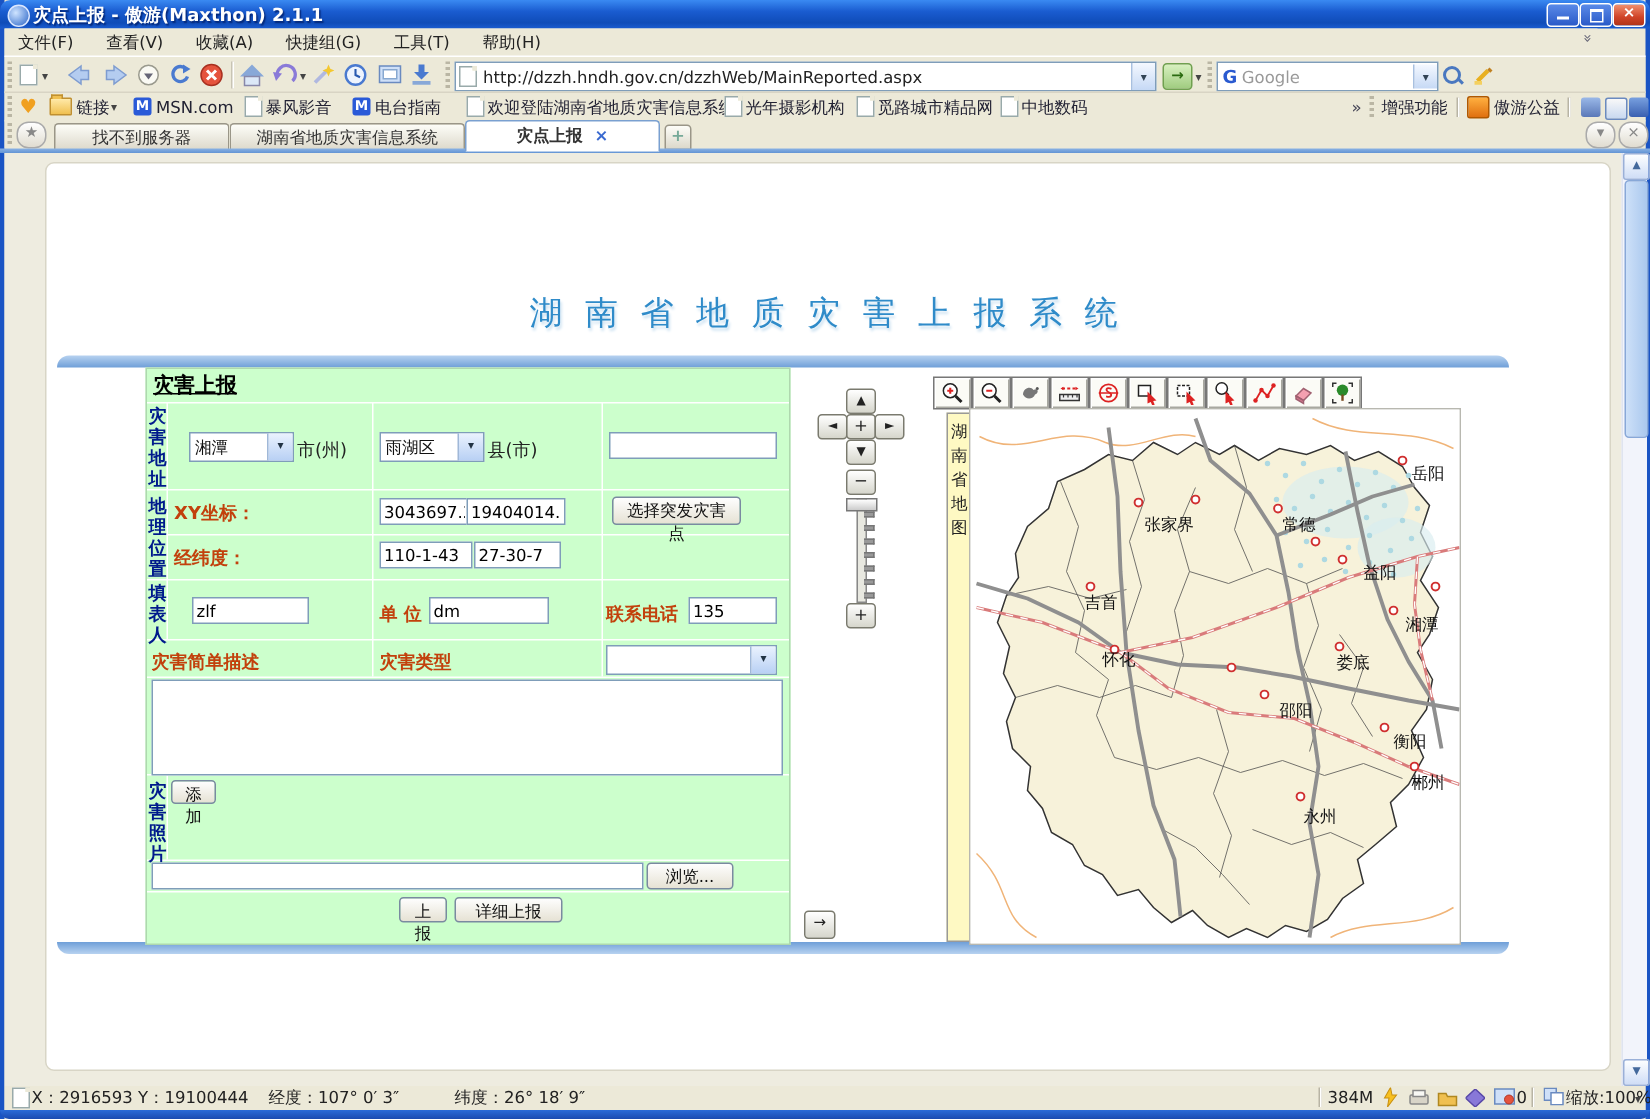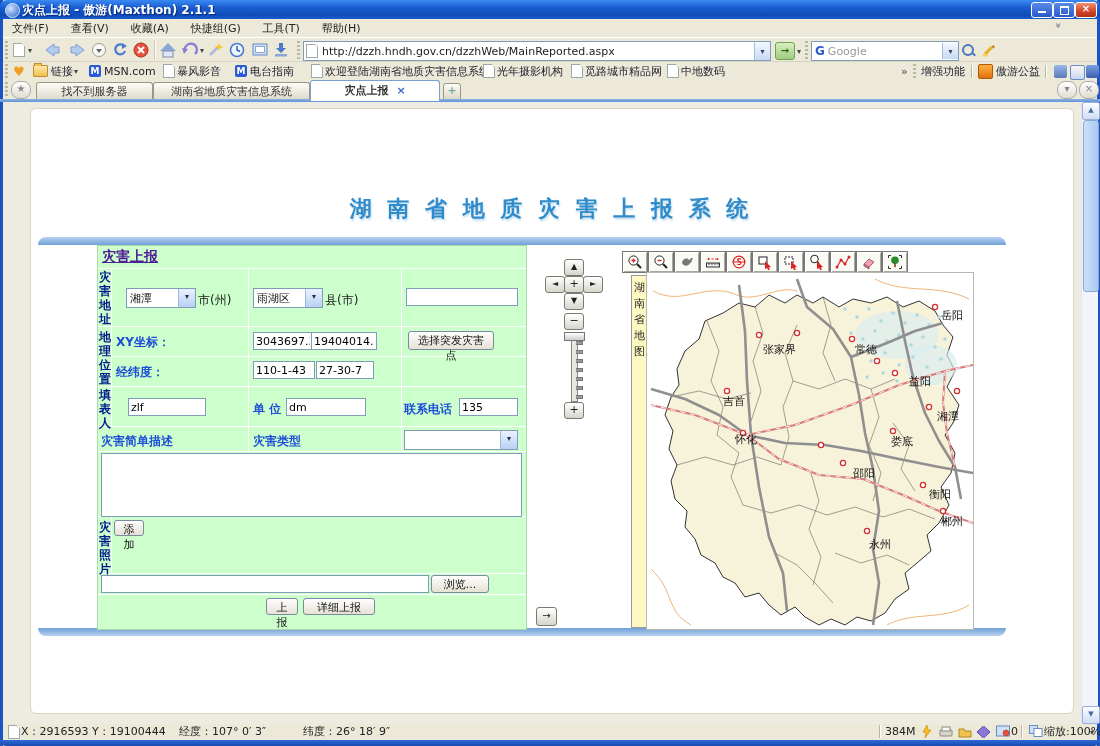--- a/index.html
+++ b/index.html
@@ -62,30 +62,30 @@
        background:linear-gradient(#fdfdf8,#dcd8ca);border:1px solid #9a9688;border-bottom:none;border-radius:3px 3px 0 0;}
   .tab.active{top:0;height:20px;line-height:20px;background:#fff;border:1px solid #7aa0d0;border-bottom:none;font-weight:bold;z-index:5;}
   .tabclose{color:#3a6ad0;font-weight:bold;font-size:11px;margin-left:8px;}
   .roundbtn{position:absolute;width:18px;height:16px;border:1px solid #aaa;border-radius:8px;background:linear-gradient(#fff,#e0dcd0);
      text-align:center;line-height:14px;font-size:10px;color:#888;}
   .newtab{position:absolute;top:3px;width:16px;height:15px;background:linear-gradient(#fdfdf8,#dcd8ca);border:1px solid #9a9688;border-radius:3px 3px 0 0;
      text-align:center;line-height:14px;color:#7a9;font-weight:bold;font-size:11px;}
   
   .viewport{left:3px;top:102px;width:1094px;height:622px;background:#eeece0;}
   .whitepage{left:30px;top:108px;width:1042px;height:604px;background:#fff;border:1px solid #d8d5c6;border-radius:6px;}
-  .pagetitle{left:30px;top:194px;width:1042px;text-align:center;font-size:22px;font-weight:bold;color:#2f8bc9;
+  .pagetitle{left:30px;top:194px;width:1042px;text-align:center;font-size:22px;font-weight:normal;color:#2f8bc9;
      letter-spacing:4px;text-shadow:1px 2px 2px #c8dff0;}
   .ctop{left:38px;top:237px;width:968px;height:8px;border-radius:8px 8px 0 0;background:linear-gradient(180deg,#b7d2f0,#6f9fd8);}
   .cbot{left:38px;top:628px;width:968px;height:8px;border-radius:0 0 8px 8px;background:linear-gradient(180deg,#6f9fd8,#b7d2f0);}
   
   .formpanel{left:97px;top:245px;width:428px;height:383px;background:#ccffcc;border:1px solid #aed8ae;}
-  .fhead{position:absolute;left:4px;top:2px;font-size:14px;font-weight:bold;color:#4c1d95;text-decoration:underline;}
+  .fhead{position:absolute;left:4px;top:2px;font-size:14px;font-weight:bold;color:#000000;text-decoration:underline;}
   .hline{position:absolute;left:0;height:1px;background:#ffffff;width:428px;}
   .vline{position:absolute;width:1px;background:#ffffff;}
-  .flabel{position:absolute;color:#1d4ed8;font-weight:bold;font-size:12px;white-space:nowrap;}
+  .flabel{position:absolute;color:#c2410c;font-weight:bold;font-size:12px;white-space:nowrap;}
   .vlabel{position:absolute;width:13px;color:#001a8c;font-weight:bold;font-size:12px;line-height:1.18;
      word-break:break-all;text-align:right;}
   .tin{position:absolute;height:16px;border:1px solid #7f9db9;background:#fff;font-size:11px;
      font-family:"DejaVu Sans",sans-serif;padding:0 2px;}
   .sel{position:absolute;height:18px;background:#fff;border:1px solid #7f9db9;}
   .sel .sval{position:absolute;left:3px;top:2px;font-size:11px;color:#111;}
   .sel .sarr{position:absolute;right:0;top:0;bottom:0;width:16px;background:linear-gradient(#eaf2fe,#b8d0f4);
      border-left:1px solid #a0b8d8;color:#234;font-size:8px;text-align:center;line-height:16px;}
   .xpbtn{position:absolute;background:linear-gradient(#fefefe,#e6e2d4);border:1px solid #7a8aa0;border-radius:3px;
      font-size:11px;font-family:"DejaVu Sans",sans-serif;color:#111;text-align:center;}

